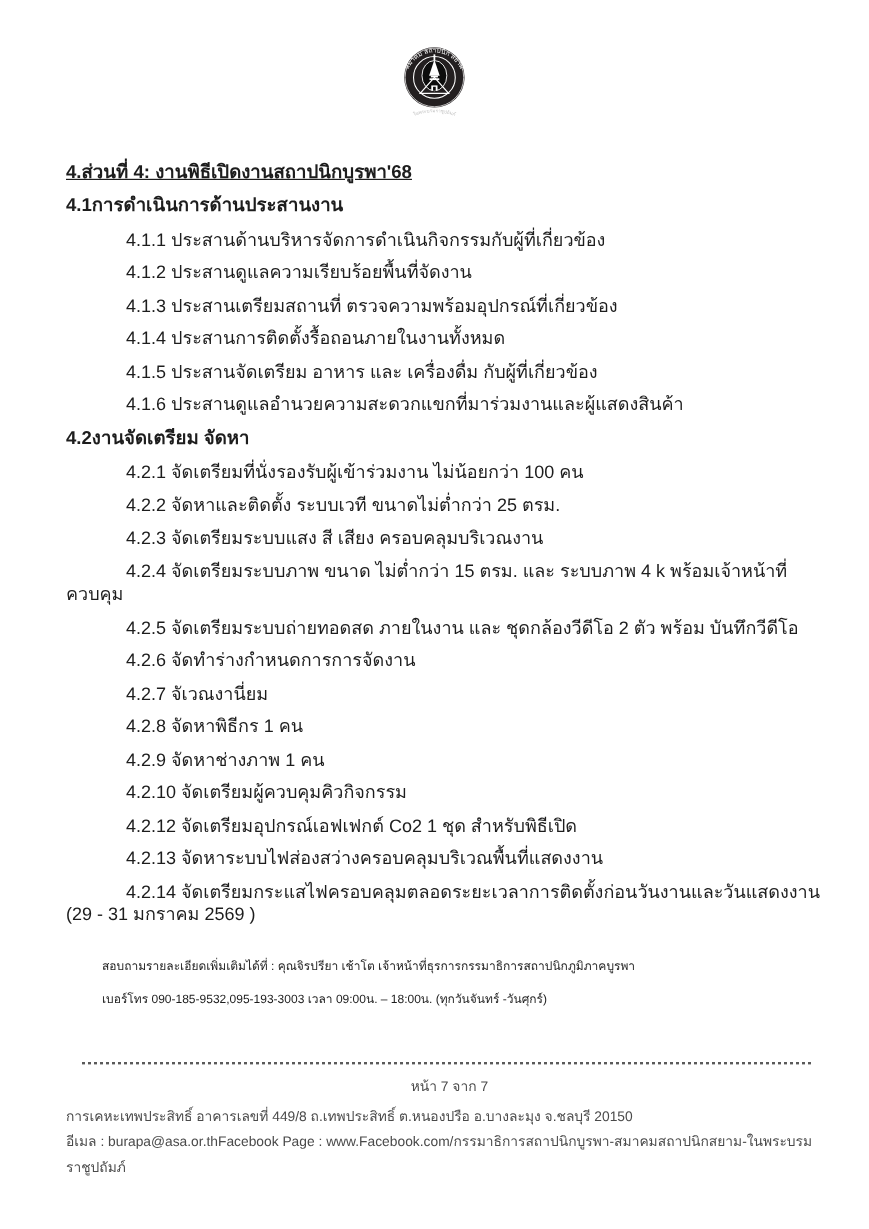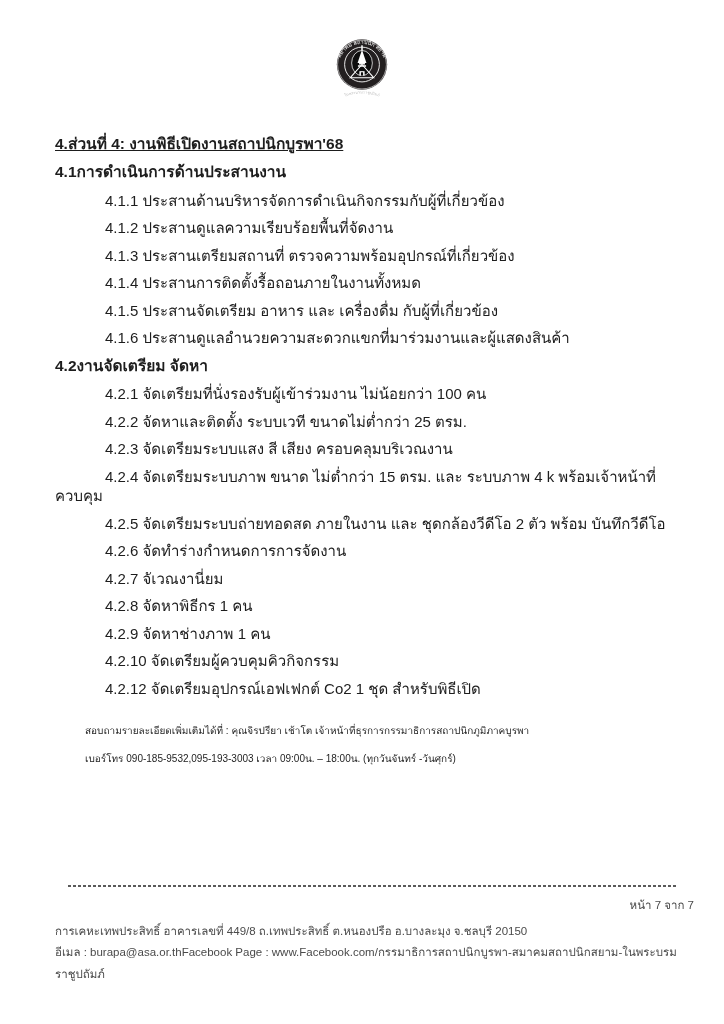--- a/index.html
+++ b/index.html
@@ -64,21 +64,21 @@
     background: repeating-linear-gradient(90deg, #5a5a5a 0 3px, transparent 3px 5px);
   }
   .footer {
     position: absolute;
     left: 55px;
     right: 30px;
     top: 896px;
     color: #4a4a4a;
   }
   .page-indicator {
-    text-align: right;
+    text-align: center;
     font-size: 11.5px;
     margin-bottom: 7px;
   }
   .footer-line {
     font-size: 11.5px;
     line-height: 1.85;
   }
 </style>
 </head>
 <body>
@@ -134,20 +134,22 @@
       <p class="item">4.2.2 จัดหาและติดตั้ง ระบบเวที ขนาดไม่ต่ำกว่า 25 ตรม.</p>
       <p class="item">4.2.3 จัดเตรียมระบบแสง สี เสียง ครอบคลุมบริเวณงาน</p>
       <p class="item">4.2.4 จัดเตรียมระบบภาพ ขนาด ไม่ต่ำกว่า 15 ตรม. และ ระบบภาพ 4 k พร้อมเจ้าหน้าที่ควบคุม</p>
       <p class="item">4.2.5 จัดเตรียมระบบถ่ายทอดสด ภายในงาน และ ชุดกล้องวีดีโอ 2 ตัว พร้อม บันทึกวีดีโอ</p>
       <p class="item">4.2.6 จัดทำร่างกำหนดการการจัดงาน</p>
       <p class="item">4.2.7 จัเวณงานี่ยม</p>
       <p class="item">4.2.8 จัดหาพิธีกร 1 คน</p>
       <p class="item">4.2.9 จัดหาช่างภาพ 1 คน</p>
       <p class="item">4.2.10 จัดเตรียมผู้ควบคุมคิวกิจกรรม</p>
       <p class="item">4.2.12 จัดเตรียมอุปกรณ์เอฟเฟกต์ Co2 1 ชุด สำหรับพิธีเปิด</p>
+      <p class="item">4.2.13 จัดหาระบบไฟส่องสว่างครอบคลุมบริเวณพื้นที่แสดงงาน</p>
+      <p class="item">4.2.14 จัดเตรียมกระแสไฟครอบคลุมตลอดระยะเวลาการติดตั้งก่อนวันงานและวันแสดงงาน (29 - 31 มกราคม 2569 )</p>
     </div>
 
     <div class="contact-block">
       <p class="contact-line">สอบถามรายละเอียดเพิ่มเติมได้ที่ : คุณจิรปรียา เช้าโต เจ้าหน้าที่ธุรการกรรมาธิการสถาปนิกภูมิภาคบูรพา</p>
       <p class="contact-line">เบอร์โทร 090-185-9532,095-193-3003 เวลา 09:00น. – 18:00น. (ทุกวันจันทร์ -วันศุกร์)</p>
     </div>
 
   </div>
 
   <div class="dashed-separator"></div>

